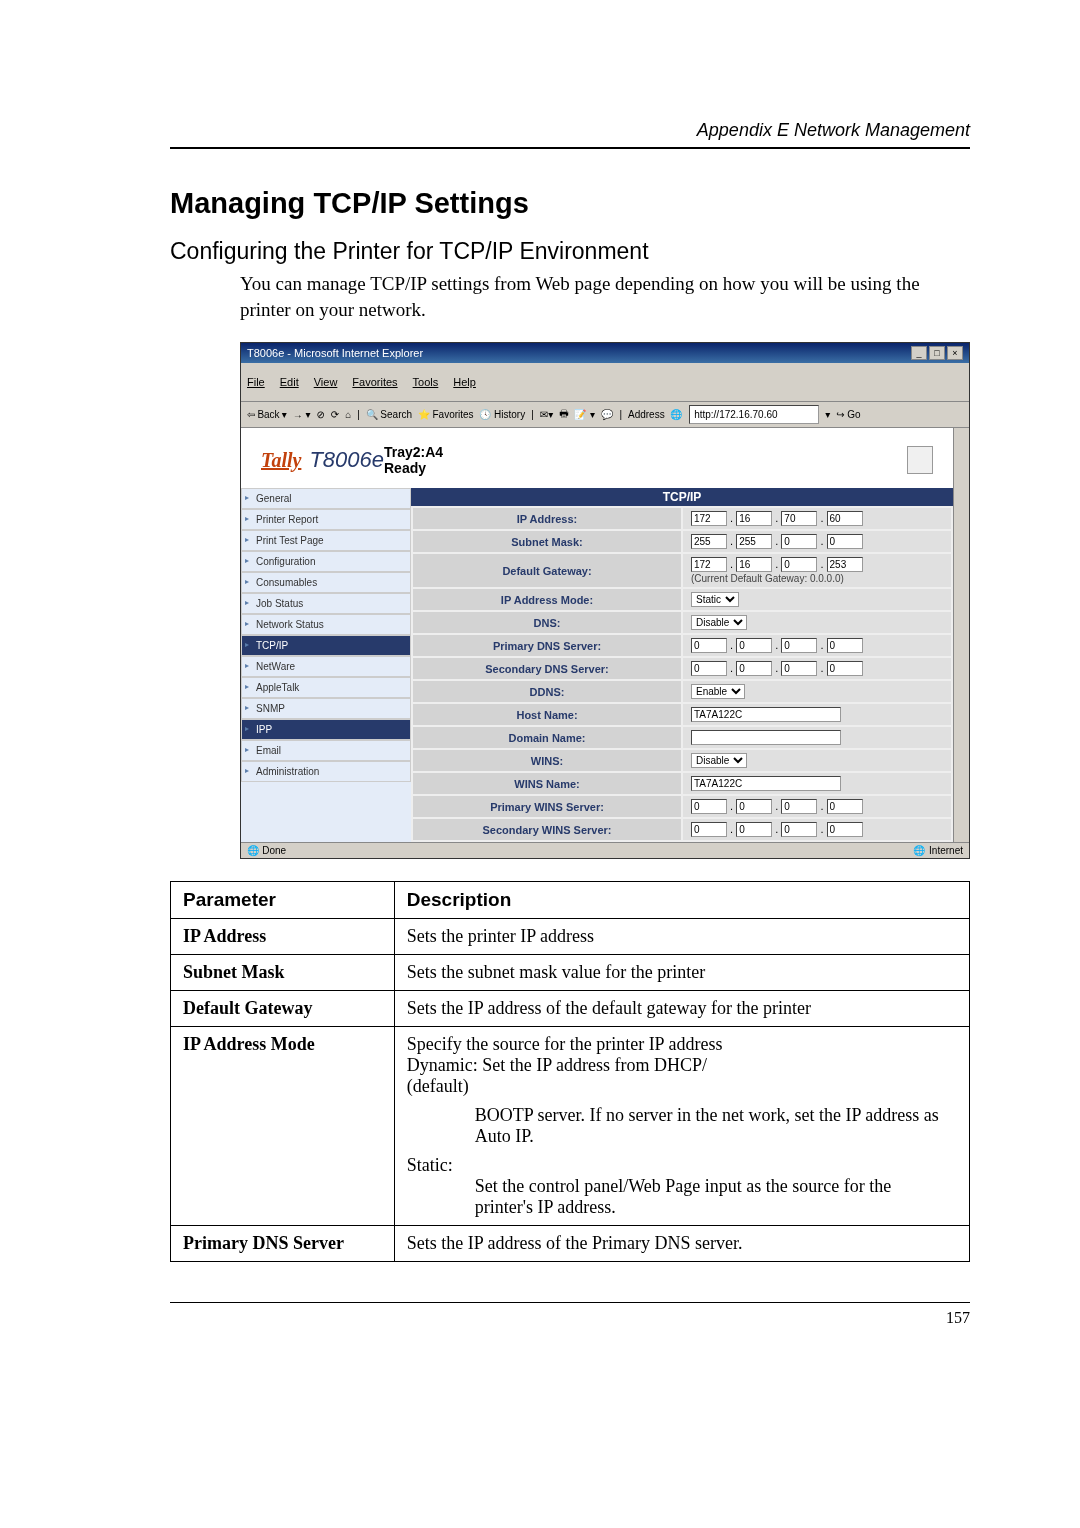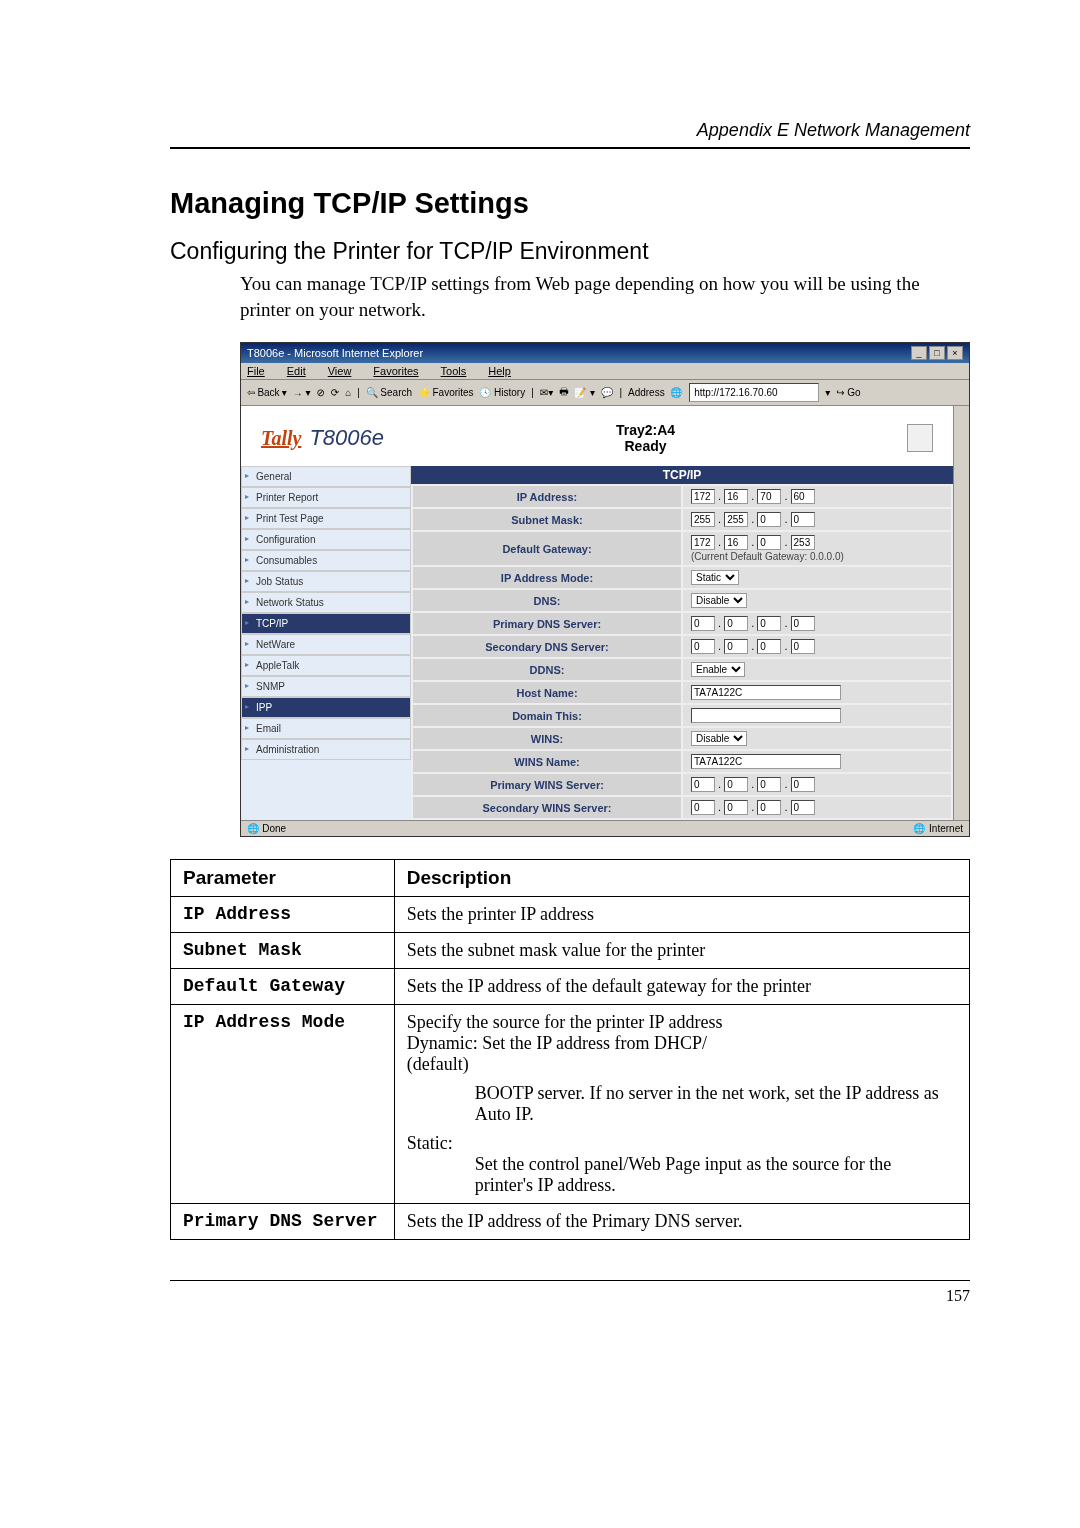--- a/index.html
+++ b/index.html
@@ -8,58 +8,58 @@
   .header-line { border-bottom: 2px solid #000; padding-bottom: 6px; margin-bottom: 38px; }
   .header-text { font-style: italic; font-size: 18px; text-align: right; font-family: Arial, sans-serif; font-weight: 500; }
   h1 { font-family: Arial, sans-serif; font-weight: bold; font-size: 29px; margin-bottom: 18px; }
   h2 { font-family: Arial, sans-serif; font-weight: normal; font-size: 23px; margin-bottom: 6px; }
   .intro { font-size: 19px; line-height: 1.35; margin-left: 70px; margin-bottom: 20px; }
   
   .browser-window { border: 1px solid #333; margin-left: 70px; margin-bottom: 22px; background: #e8e8e8; font-family: Tahoma, Arial, sans-serif; }
   .titlebar { background: linear-gradient(#0a246a, #3a6ea5); color: #fff; padding: 3px 6px; display: flex; justify-content: space-between; align-items: center; font-size: 11px; }
   .winbtns { display: flex; gap: 2px; }
   .winbtn { width: 16px; height: 14px; background: #d4d0c8; border: 1px solid #888; font-size: 9px; text-align: center; line-height: 12px; color: #000; }
-  .menubar { background: #d4d0c8; padding: 2px 6px; font-size: 11px; display: flex; gap: 22px; border-bottom: 1px solid #888; }
+  .menubar { background: #d4d0c8; padding: 13px 6px; font-size: 11px; display: flex; gap: 15px; border-bottom: 1px solid #888; }
   .menubar span { text-decoration: underline; }
   .toolbar { background: #d4d0c8; padding: 3px 6px; font-size: 10px; display: flex; align-items: center; gap: 6px; border-bottom: 1px solid #888; }
   .tb-btn { display: inline-flex; align-items: center; gap: 2px; }
   .addr-input { background: #fff; border: 1px inset #999; padding: 3px 4px; font-size: 10px; min-width: 130px; }
   .go-btn { font-size: 10px; }
   
   .content-frame { background: #fff; }
   .brand-row { display: flex; align-items: center; padding: 16px 20px 12px; }
   .tally-logo { font-style: italic; color: #c2410c; font-size: 20px; font-weight: bold; font-family: 'Times New Roman', serif; text-decoration: underline; }
   .model { color: #273a6b; font-size: 22px; margin-left: 8px; font-style: italic; }
-  .status-center { flex: 1; text-align: center; font-size: 14px; font-weight: bold; }
+  .status-center { flex: 1; font-size: 14px; font-weight: bold; }
   .printer-icon { width: 26px; height: 28px; background: #f0f0f0; border: 1px solid #999; position: relative; }
   
   .main-row { display: flex; }
   .sidebar { width: 170px; background: #e4ecf8; font-size: 10px; }
   .side-item { padding: 4px 8px 4px 14px; color: #333; border: 1px solid #ccc; position: relative; }
   .side-item::before { content: "▸"; color: #5a7dab; position: absolute; left: 3px; font-size: 8px; }
   .side-item.active { background: #273a6b; color: #fff; }
   
   .form-area { flex: 1; background: #eee; }
   .section-hdr { background: #273a6b; color: #fff; text-align: center; padding: 2px; font-size: 12px; font-weight: bold; }
   .form-table { width: 100%; font-size: 11px; }
   .form-table td { padding: 3px 8px; vertical-align: middle; }
   .lbl { text-align: center; background: #d3d3d3; color: #273a6b; font-weight: bold; width: 50%; padding-right: 12px; }
   .val { background: #e0e0e0; }
-  .oct { width: 24px; font-size: 10px; border: 1px inset #999; padding: 1px 2px; background: #fff; }
+  .oct { width: 36px; font-size: 10px; border: 1px inset #999; padding: 1px 2px; background: #fff; }
   .txt { width: 150px; font-size: 10px; border: 1px inset #999; padding: 1px 2px; background: #fff; }
   .sel { font-size: 10px; border: 1px solid #999; background: #fff; }
   .note { font-size: 10px; color: #444; }
   .statusbar { background: #d4d0c8; border-top: 1px solid #888; padding: 2px 6px; font-size: 10px; display: flex; justify-content: space-between; }
   .scrollbar { width: 16px; background: #d4d0c8; border-left: 1px solid #888; }
   .content-wrap { display: flex; }
   
   .param-table { width: 100%; border-collapse: collapse; margin-left: 0; font-size: 18px; }
   .param-table th, .param-table td { border: 1px solid #000; padding: 7px 12px; text-align: left; vertical-align: top; }
   .param-table th { font-family: Arial, sans-serif; font-weight: bold; font-size: 19px; }
-  .param-left { font-family: Liberation Mono, monospace; font-weight: bold; width: 28%; }
+  .param-left { font-family: Liberation Serif, serif; font-weight: bold; width: 28%; }
   .sub-list { margin-top: 8px; margin-left: 68px; }
   .sub-lbl { display: inline-block; vertical-align: top; margin-left: -68px; width: 68px; }
   .sub-text { display: inline-block; vertical-align: top; width: calc(100% - 4px); }
   .footer { display: flex; justify-content: flex-end; border-top: 1px solid #000; margin-top: 40px; padding-top: 6px; font-size: 16px; }
 </style>
 </head>
 <body>
 
 <div class="page">
   <div class="header-line">
@@ -171,21 +171,21 @@
                   </tr>
               <tr>
                     <td class="lbl">DDNS:</td>
                 <td class="val"><select class="sel"><option>Enable</option></select></td>
                   </tr>
               <tr>
                     <td class="lbl">Host Name:</td>
                 <td class="val"><input class="txt" value="TA7A122C" style=""></td>
                   </tr>
               <tr>
-                    <td class="lbl">Domain This:</td>
+                    <td class="lbl">Domain Name:</td>
                 <td class="val"><input class="txt" value="" style=""></td>
                   </tr>
               <tr>
                     <td class="lbl">WINS:</td>
                 <td class="val"><select class="sel"><option>Disable</option></select></td>
                   </tr>
               <tr>
                     <td class="lbl">WINS Name:</td>
                 <td class="val"><input class="txt" value="TA7A122C" style=""></td>
                   </tr>

